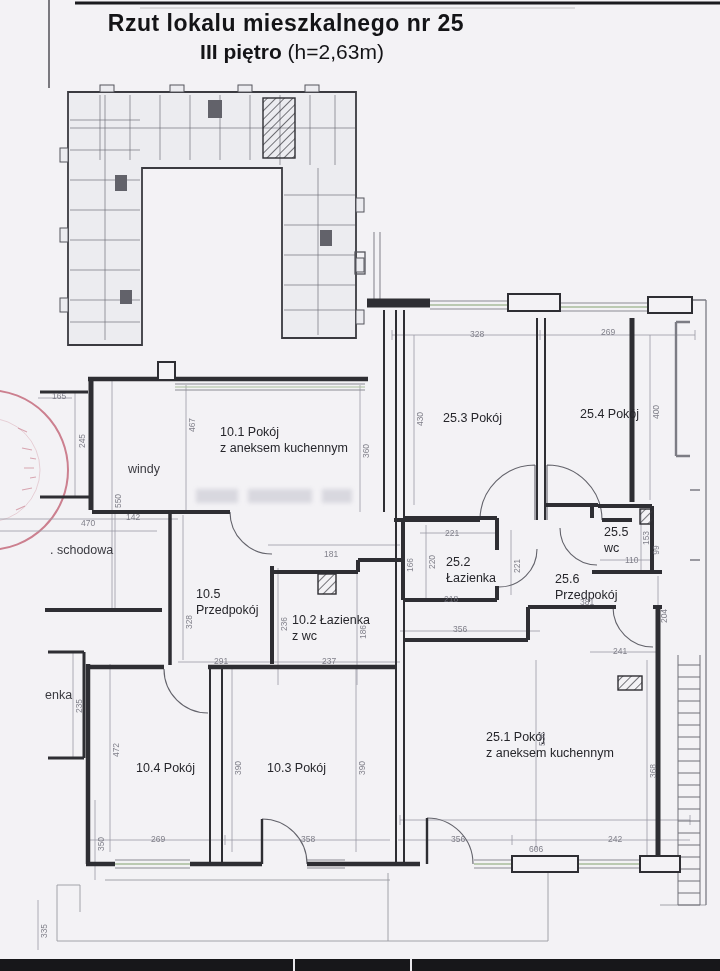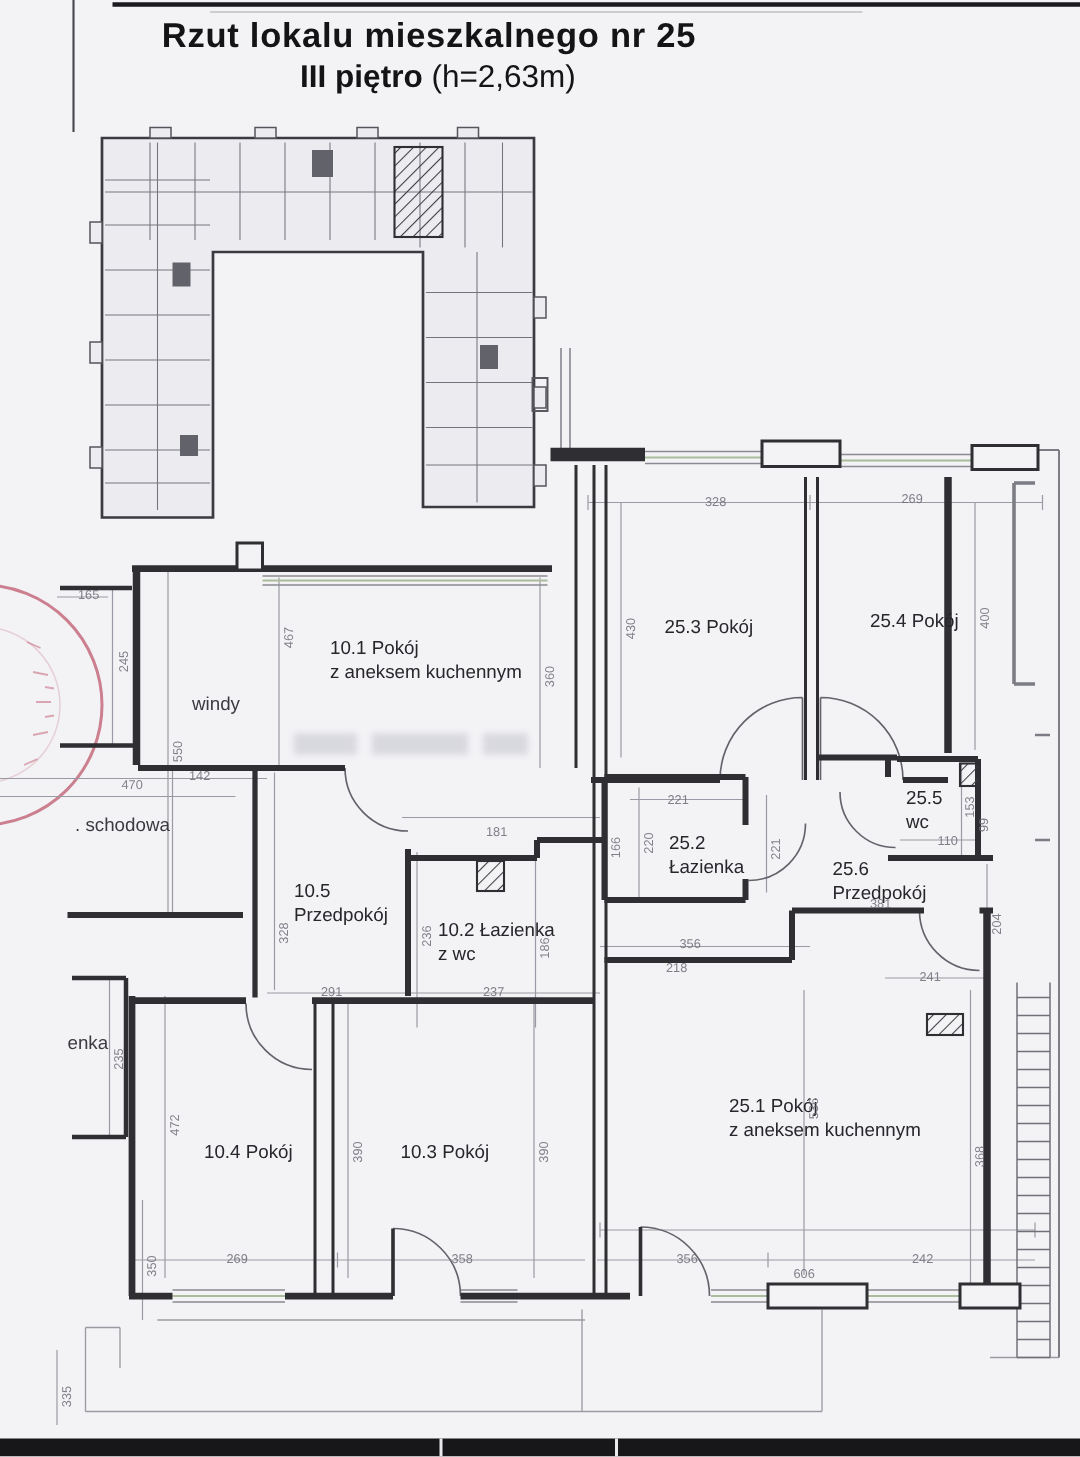--- a/index.html
+++ b/index.html
@@ -289,21 +289,21 @@
     <div class="dim" style="left: 126px; top: 512px;">142</div>
     <div class="dim" style="left: 49px; top: 518px; padding-left: 32px;">470</div>
     <div class="dim" style="left: 324px; top: 549px;">181</div>
     <div class="dim" style="left: 445px; top: 528px;">221</div>
     <div class="dim" style="left: 403px; top: 560px; transform: rotate(-90deg);">166</div>
     <div class="dim" style="left: 425px; top: 557px; transform: rotate(-90deg);">220</div>
     <div class="dim" style="left: 510px; top: 561px; transform: rotate(-90deg);">221</div>
     <div class="dim" style="left: 639px; top: 533px; transform: rotate(-90deg);">153</div>
     <div class="dim" style="left: 651px; top: 545px; transform: rotate(-90deg);">99</div>
     <div class="dim" style="left: 625px; top: 555px;">110</div>
-    <div class="dim" style="left: 444px; top: 594px; margin-top: 46px;">218</div>
+    <div class="dim" style="left: 444px; top: 594px;">218</div>
     <div class="dim" style="left: 580px; top: 597px;">381</div>
     <div class="dim" style="left: 453px; top: 624px;">356</div>
     <div class="dim" style="left: 657px; top: 611px; transform: rotate(-90deg);">204</div>
     <div class="dim" style="left: 613px; top: 646px;">241</div>
     <div class="dim" style="left: 277px; top: 619px; transform: rotate(-90deg);">236</div>
     <div class="dim" style="left: 356px; top: 627px; transform: rotate(-90deg);">186</div>
     <div class="dim" style="left: 182px; top: 617px; transform: rotate(-90deg);">328</div>
     <div class="dim" style="left: 214px; top: 656px;">291</div>
     <div class="dim" style="left: 322px; top: 656px;">237</div>
     <div class="dim" style="left: 72px; top: 701px; transform: rotate(-90deg);">235</div>

